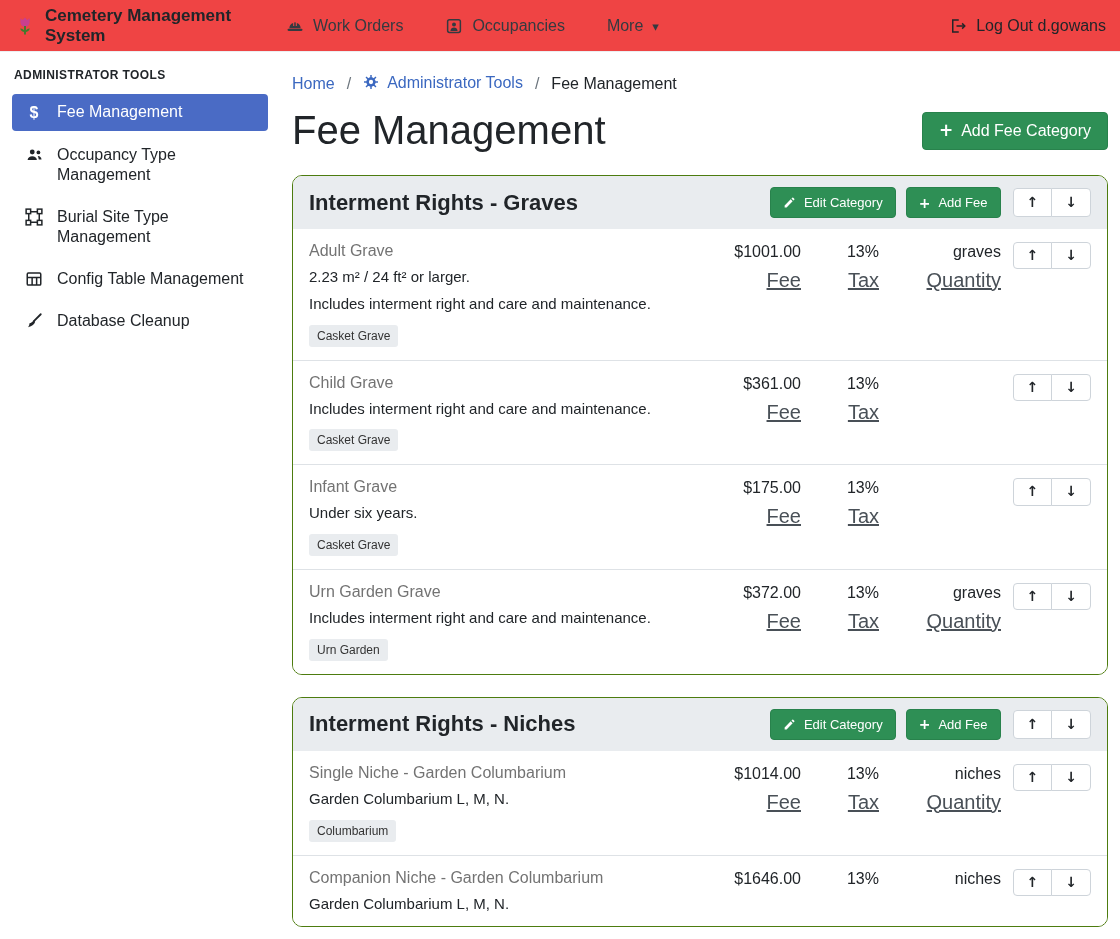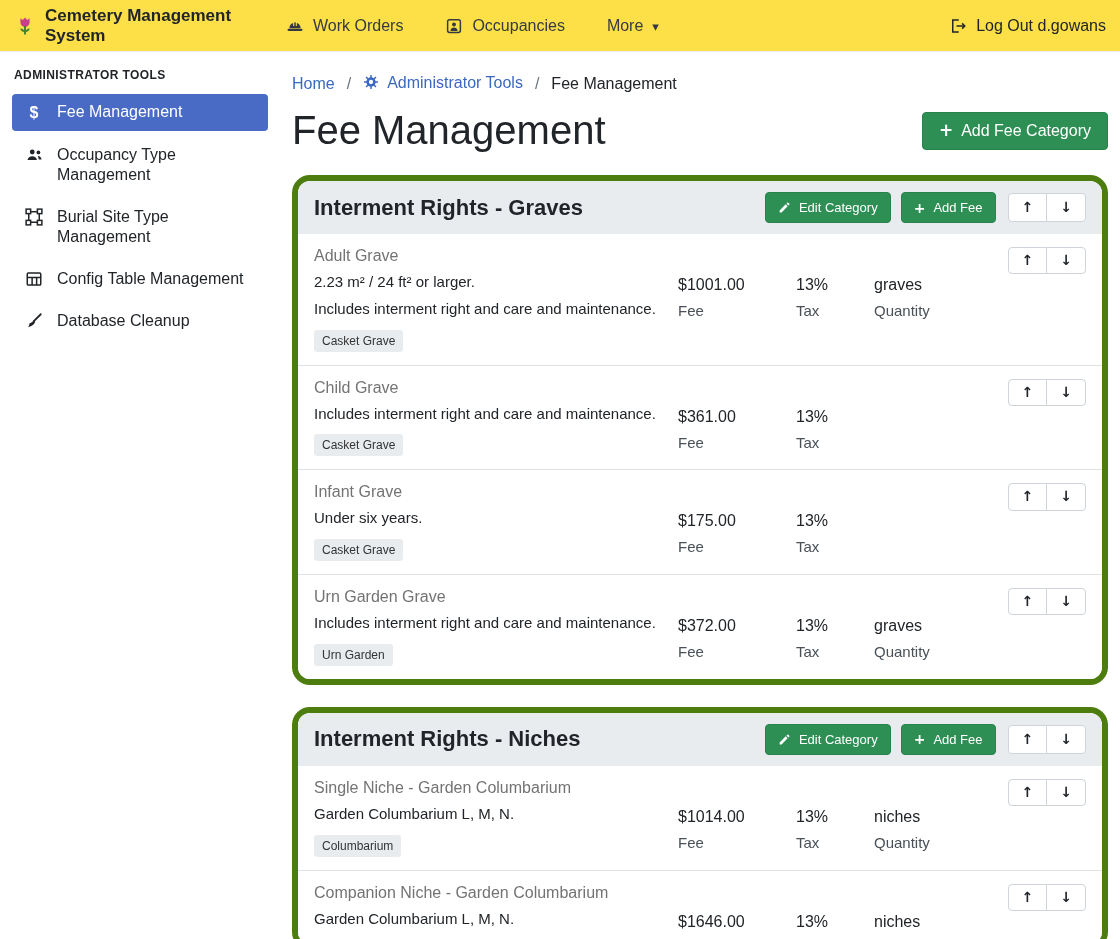--- a/index.html
+++ b/index.html
@@ -6,21 +6,21 @@
   body {
     width:1120px; height:939px; overflow:hidden;
     font-family:"Liberation Sans", sans-serif;
     background:#ffffff; color:#212529; font-size:16px;
   }
   a { text-decoration:none; }
   button { font-family:"Liberation Sans", sans-serif; }
 
   
   .navbar {
-    height:52px; background:#fde047; display:flex; align-items:center;
+    height:52px; background:#ef4444; display:flex; align-items:center;
     padding:0 14px; border-bottom:1px solid #eceff1; box-sizing:border-box;
   }
   .brand { display:flex; align-items:center; gap:9px; font-weight:700; font-size:17px; color:#212529; width:272px; cursor:pointer; }
   .nav-items { display:flex; gap:42px; color:#343a40; }
   .nav-item { display:flex; align-items:center; gap:9px; color:#343a40; cursor:pointer; font-size:16px; }
   .nav-icon { display:flex; align-items:center; }
   .chev { font-family:"DejaVu Sans", sans-serif; font-size:13px; margin-top:2px; }
   .logout { margin-left:auto; display:flex; align-items:center; gap:9px; color:#212529; cursor:pointer; font-size:16px; }
 
   
@@ -59,42 +59,42 @@
   .arrow-group { display:flex; }
   .btn-arrow {
     background:#ffffff; border:1px solid #ced4da; color:#212529; cursor:pointer;
     padding:6px 13px; font-size:14px; line-height:1.1;
   }
   .btn-arrow:first-child { border-radius:4px 0 0 4px; }
   .btn-arrow:last-child { border-radius:0 4px 4px 0; margin-left:-1px; }
   .arrow-glyph { font-family:"DejaVu Sans", sans-serif; font-weight:600; }
 
   
-  .card { border:6px solid #4d7c0f; border-radius:18px; margin-top:22px; overflow:hidden; }
+  .card { border:1px solid #4d7c0f; border-radius:10px; margin-top:22px; overflow:hidden; }
   .card-header { background:#e9ecef; padding:11px 16px; display:flex; align-items:center; }
   .card-title { flex:1; font-size:22px; font-weight:600; color:#212529; }
   .card-header .btn-green { margin-left:10px; }
   .card-header .arrow-group { margin-left:12px; }
 
   .fee-row { display:flex; align-items:flex-start; padding:13px 16px; background:#ffffff; }
   .fee-row + .fee-row { border-top:1px solid #dee2e6; }
   .fee-main { flex:1; padding-right:10px; }
   .fee-name { color:#737373; font-weight:400; font-size:16px; cursor:pointer; display:inline-block; }
   .fee-desc { font-size:15px; color:#212529; margin-top:8px; line-height:1.25; }
   .fee-desc:empty { display:none; }
   .badge {
     display:inline-block; background:#e9ecef; color:#333333; border-radius:3px;
     padding:4px 8px; font-size:12px; margin-top:11px;
   }
-  .col { text-align:left; padding-top:1px;margin-top:28px; }
+  .col { text-align:right; padding-top:1px; }
   .col-fee { width:118px; }
   .col-tax { width:78px; }
   .col-qty { width:122px; }
   .col-value { font-size:16px; color:#212529; }
-  .col-label { font-size:15px; color:#495057; margin-top:8px; }
+  .col-label { font-size:20px; color:#495057; margin-top:8px;text-decoration:underline; }
   .fee-arrows { width:90px; display:flex; justify-content:flex-end; }
   .fee-arrows .btn-arrow { padding:5px 13px; }
 </style>
 </head>
 <body>
 
 <header class="navbar">
   <div class="brand">
     <span class="nav-icon">
       <svg width="22" height="22" viewBox="0 0 24 24">

